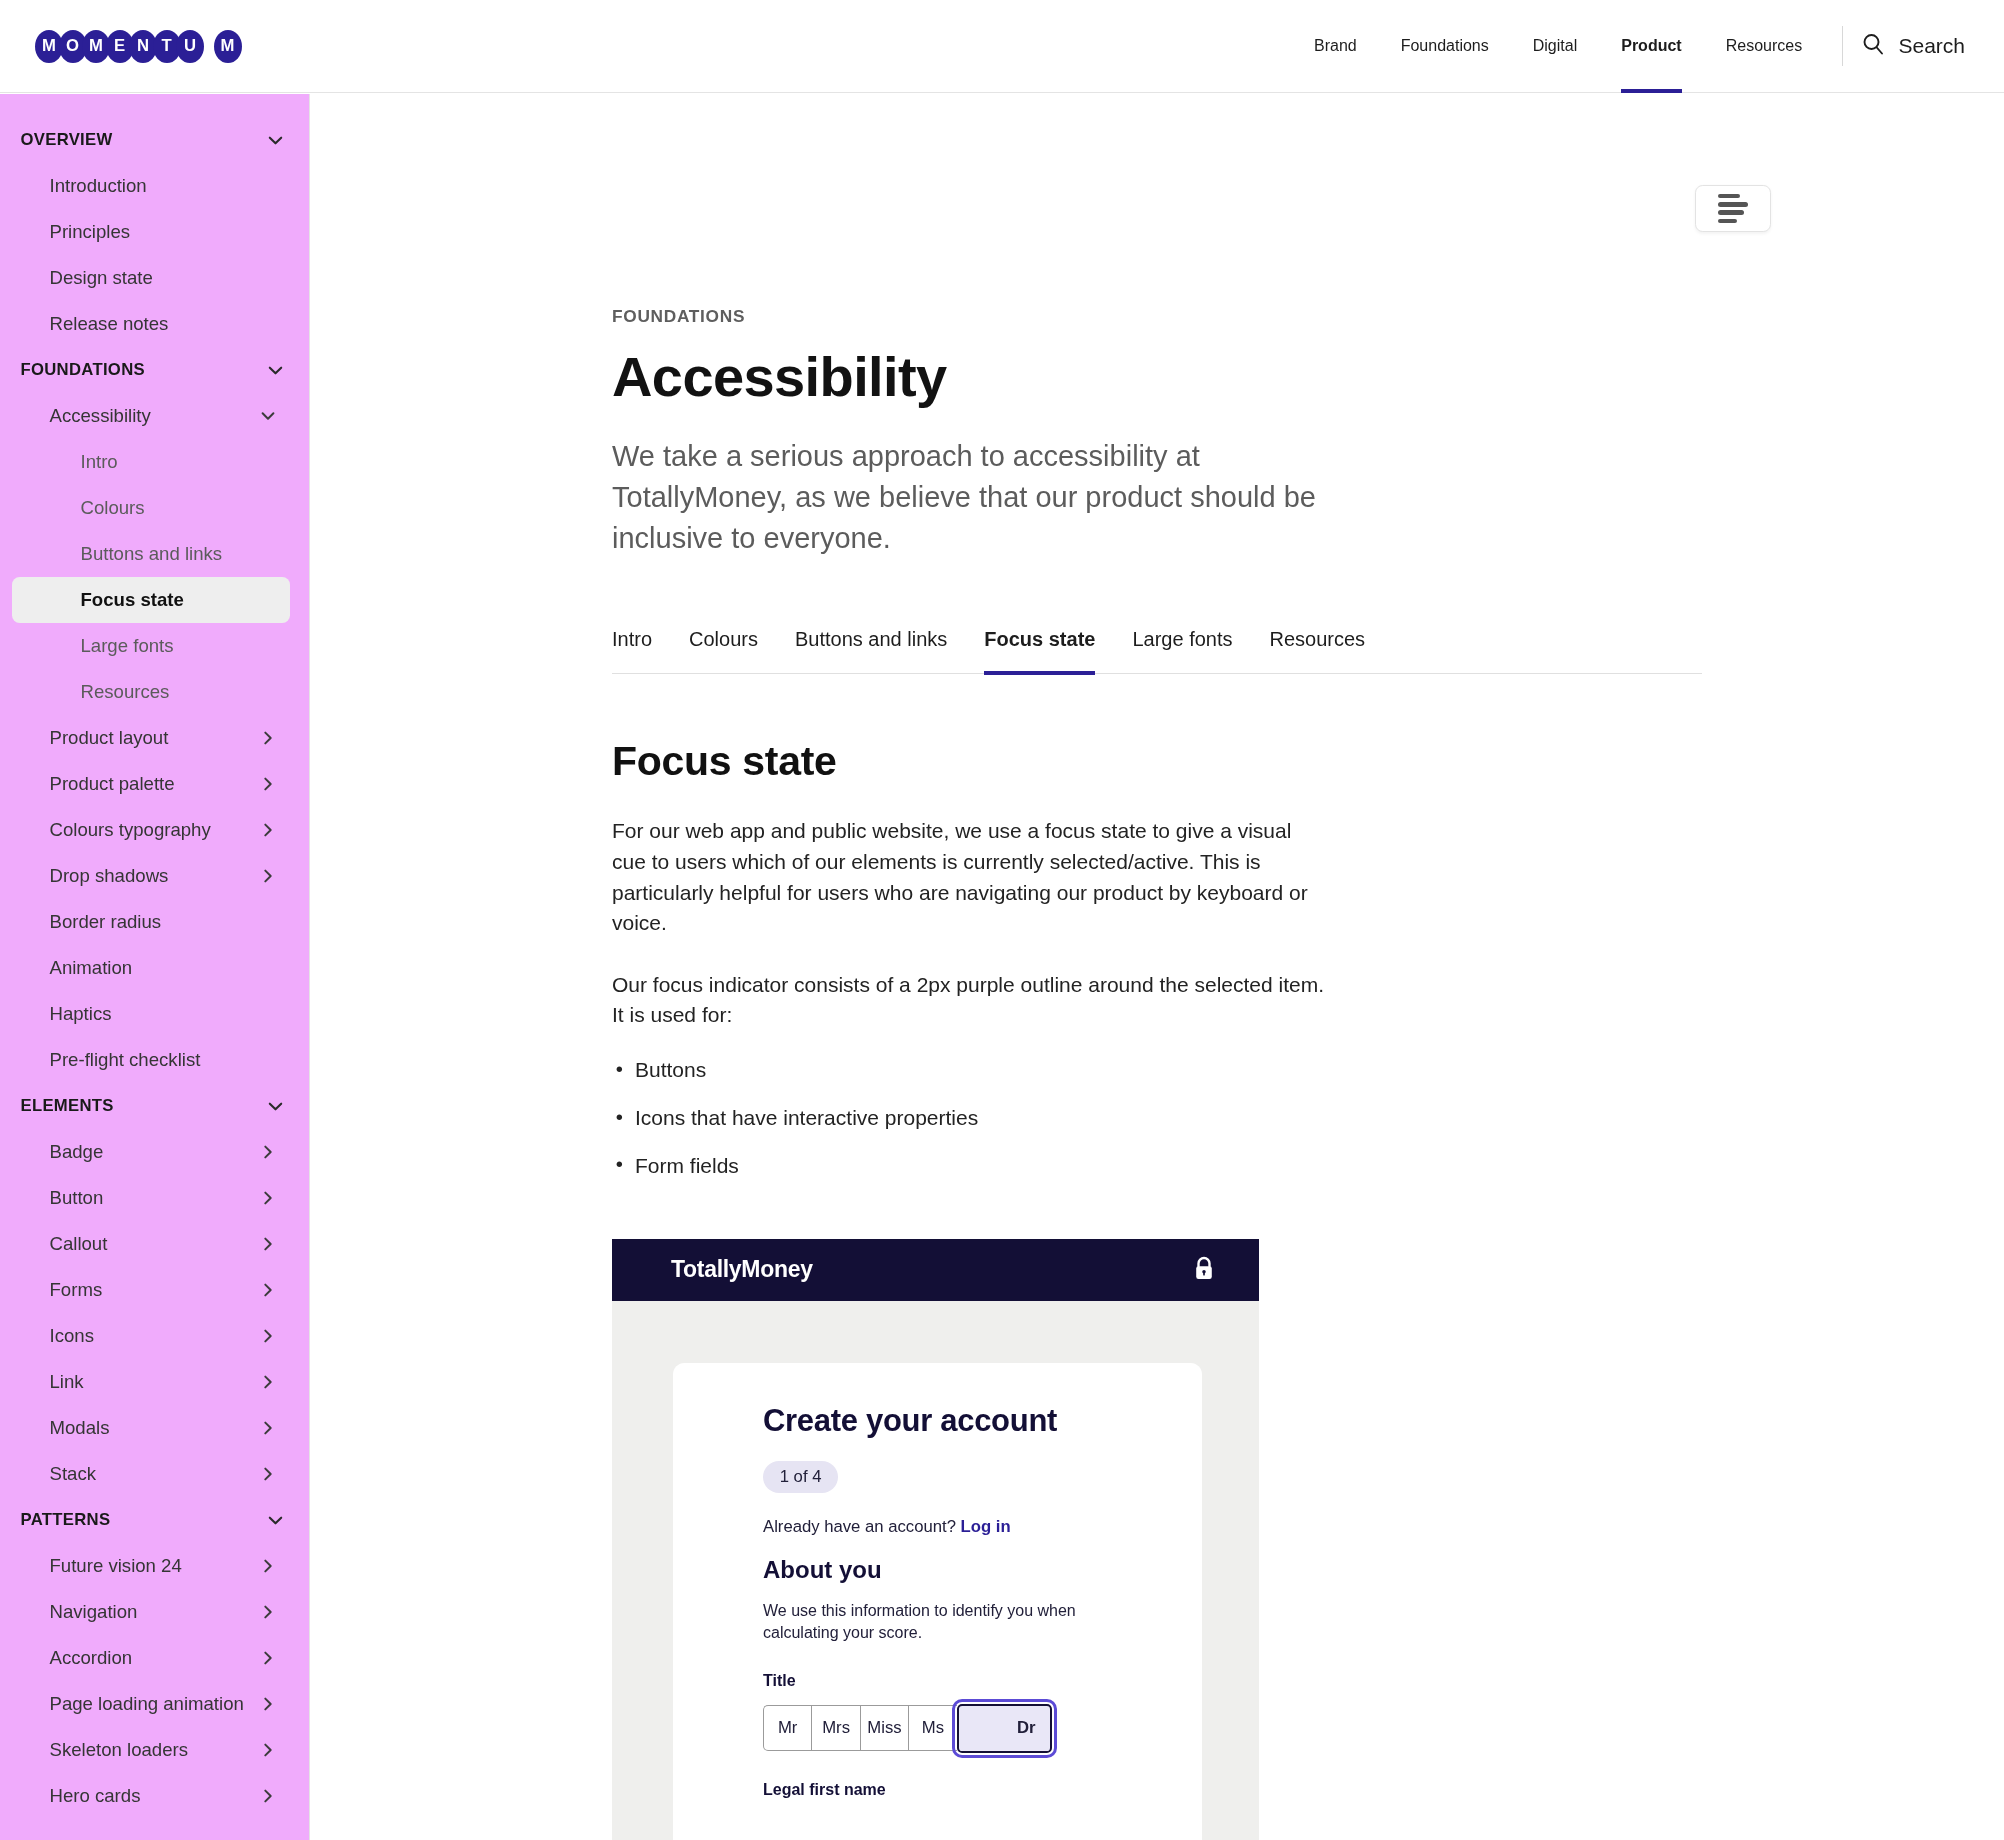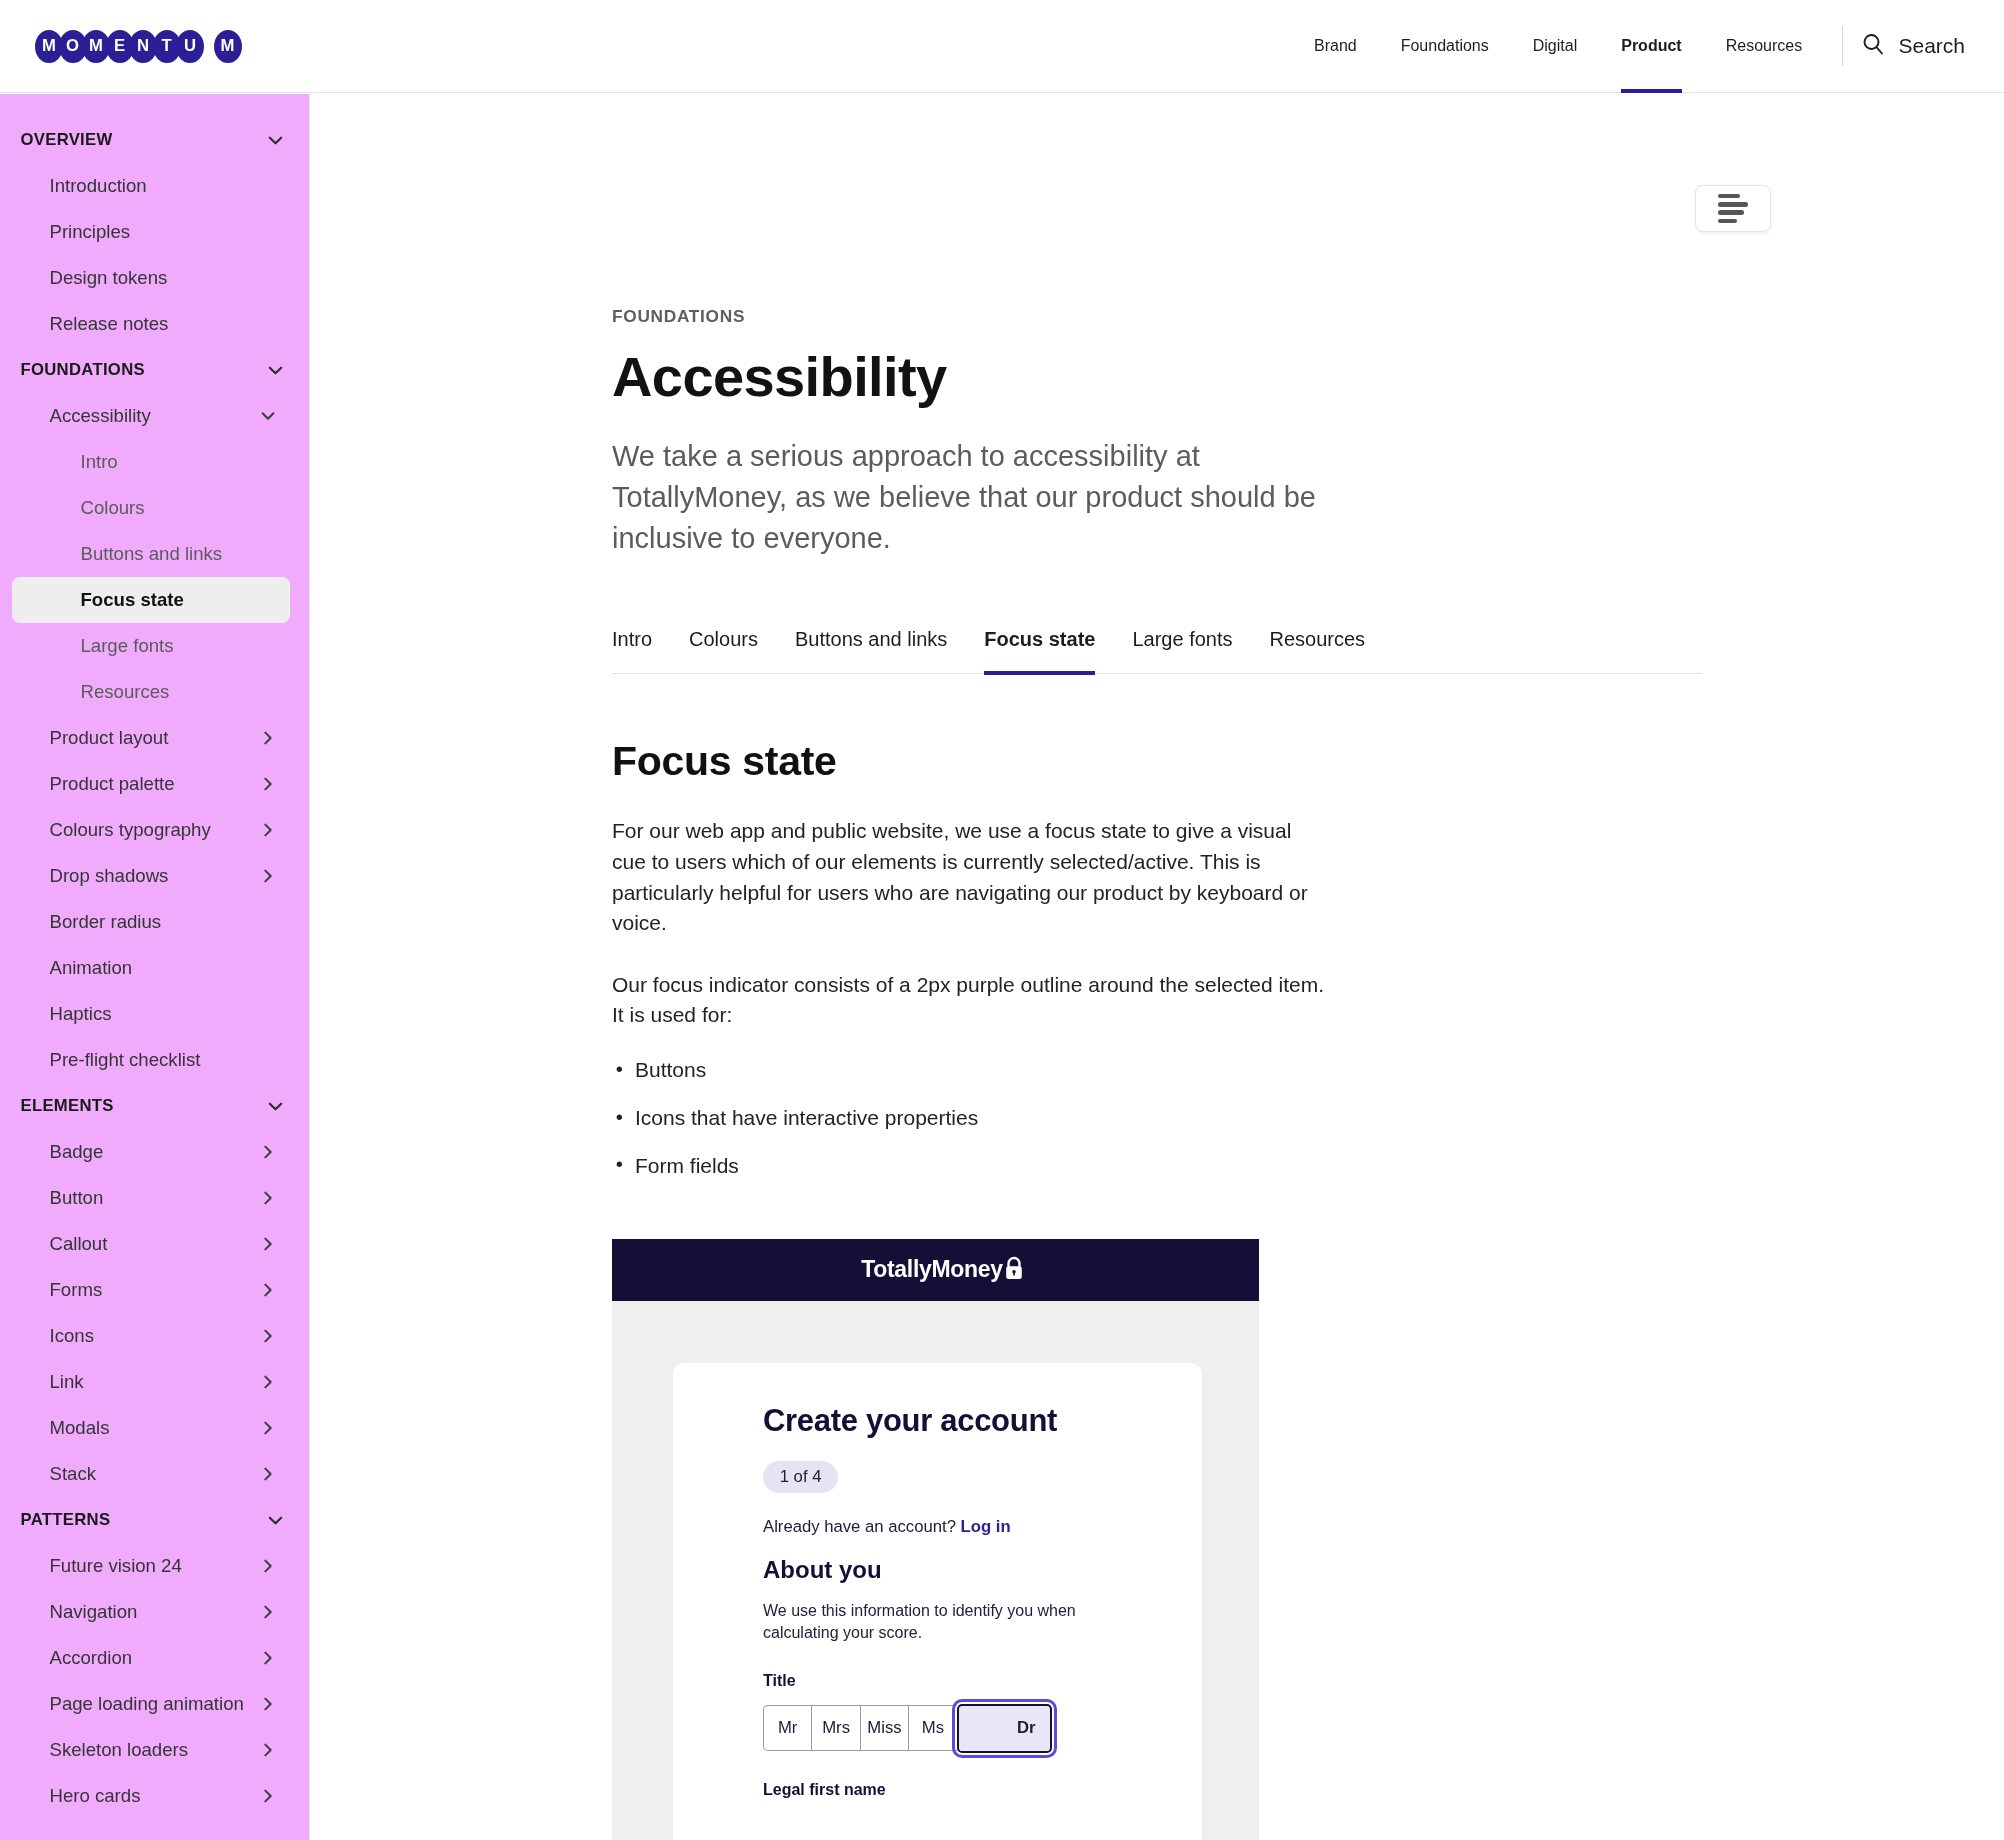--- a/index.html
+++ b/index.html
@@ -172,21 +172,21 @@
   
   .demo {
     margin-top: 58px;
     width: 647px; height: 623px;
     background: #efefed;
     overflow: hidden;
     position: relative;
   }
   .demo-topbar {
     height: 62px; background: #130f36;
-    display: flex; align-items: center; justify-content: center;
+    display: flex; align-items: center; justify-content: space-between;
     padding: 0 44px 0 59px;
   }
   .tm-logo { color: #fff; font-size: 23px; font-weight: 700; letter-spacing: -0.3px; }
   .demo-card {
     position: absolute; left: 61px; top: 124px;
     width: 529px; height: 526px;
     background: #fff;
     border-radius: 11.5px;
   }
   .demo-inner { padding: 40px 0 0 90px; }
@@ -264,21 +264,21 @@
         </svg>
       </span>
     </div>
     <div class="side-item">
       <span>Introduction</span>
     </div>
     <div class="side-item">
       <span>Principles</span>
     </div>
     <div class="side-item">
-      <span>Design tokens</span>
+      <span>Design state</span>
     </div>
     <div class="side-item">
       <span>Release notes</span>
     </div>
     <div class="side-section">
       <span class="side-section-label">FOUNDATIONS</span>
       <span class="chev">
         <svg width="19" height="19" viewBox="0 0 20 20" fill="none">
           <path d="M4 7l6 6 6-6" stroke="#2b2b2b" stroke-width="2.2" stroke-linecap="round" stroke-linejoin="round"></path>
         </svg>

